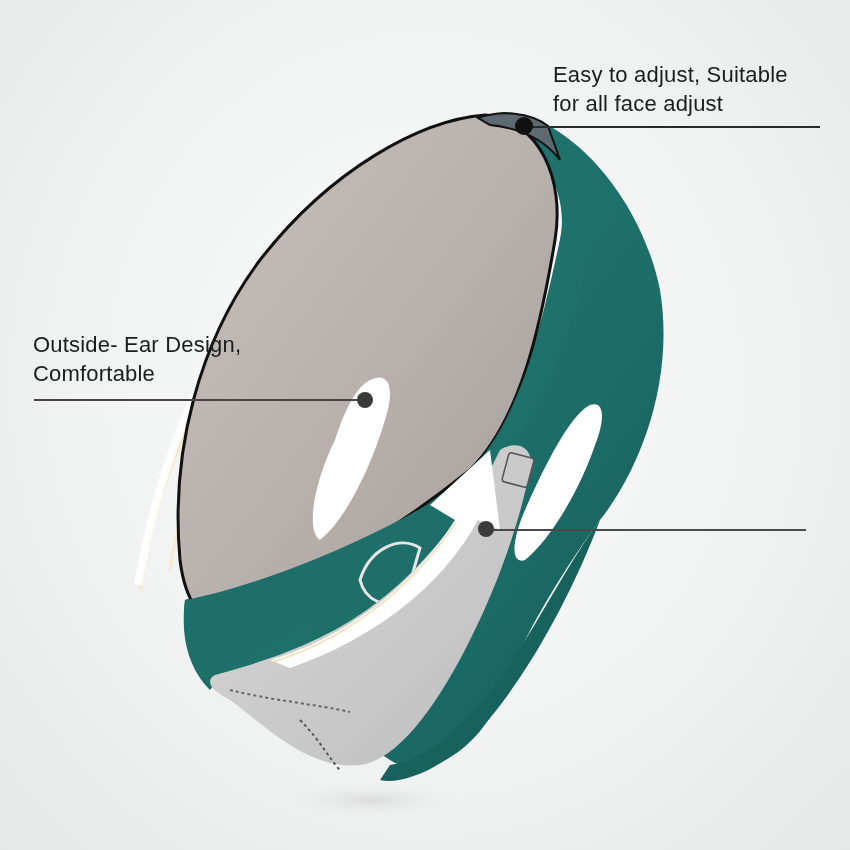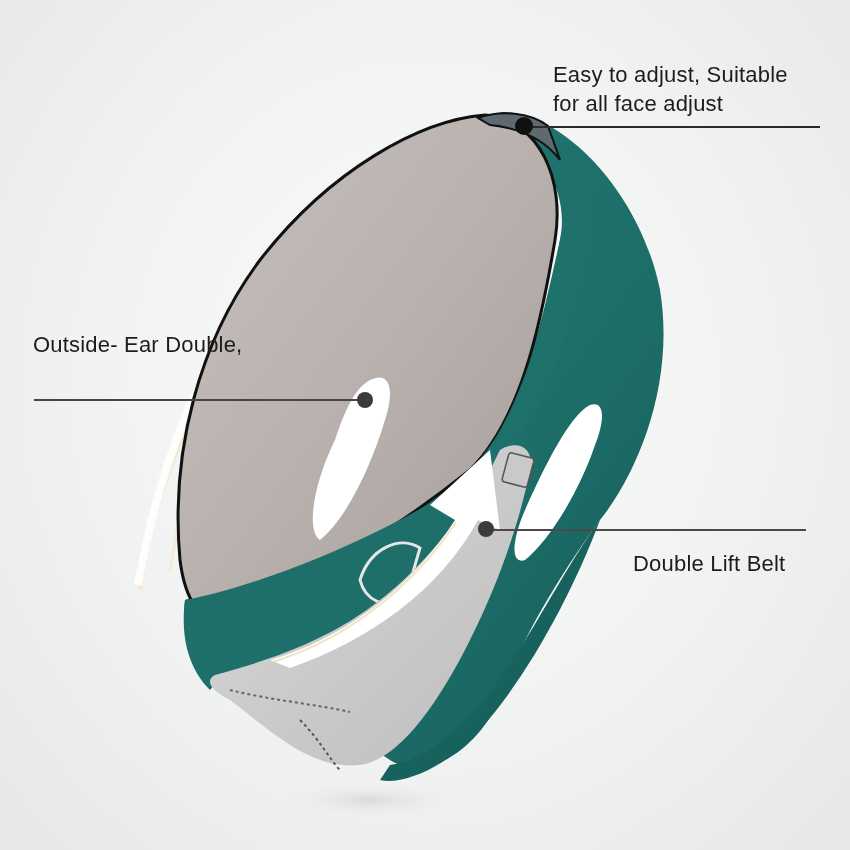--- a/index.html
+++ b/index.html
@@ -146,24 +146,22 @@
   </svg>
 
   <div class="callout-label label-adjust">
     <div>Easy to adjust, Suitable</div>
     <div>for all face adjust</div>
   </div>
   <div class="callout-line line-adjust"></div>
   <div class="callout-dot dot-adjust"></div>
 
   <div class="callout-label label-ear">
-    <div>Outside- Ear Double,</div>
+    <div>Outside- Ear Design,</div>
+    <div>Comfortable</div>
   </div>
   <div class="callout-line line-ear"></div>
   <div class="callout-dot dot-ear"></div>
 
-  <div class="callout-label label-lift">
-    <div>Double Lift Belt</div>
-  </div>
   <div class="callout-line line-lift"></div>
   <div class="callout-dot dot-lift"></div>
 
 </div>
 
 </body></html>

